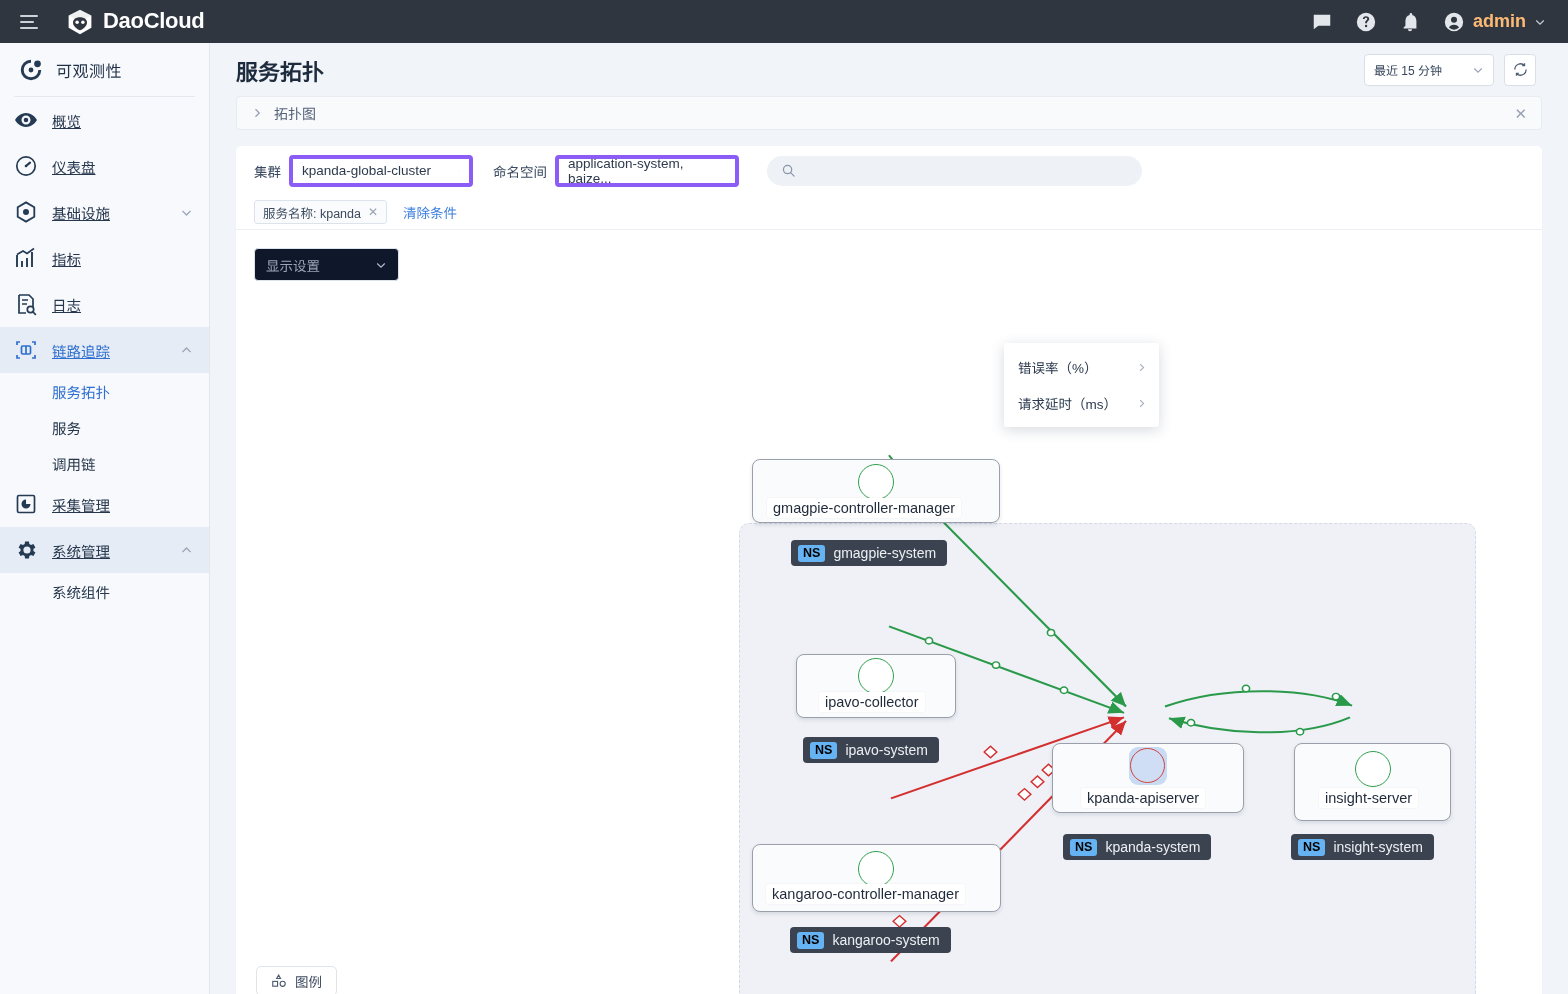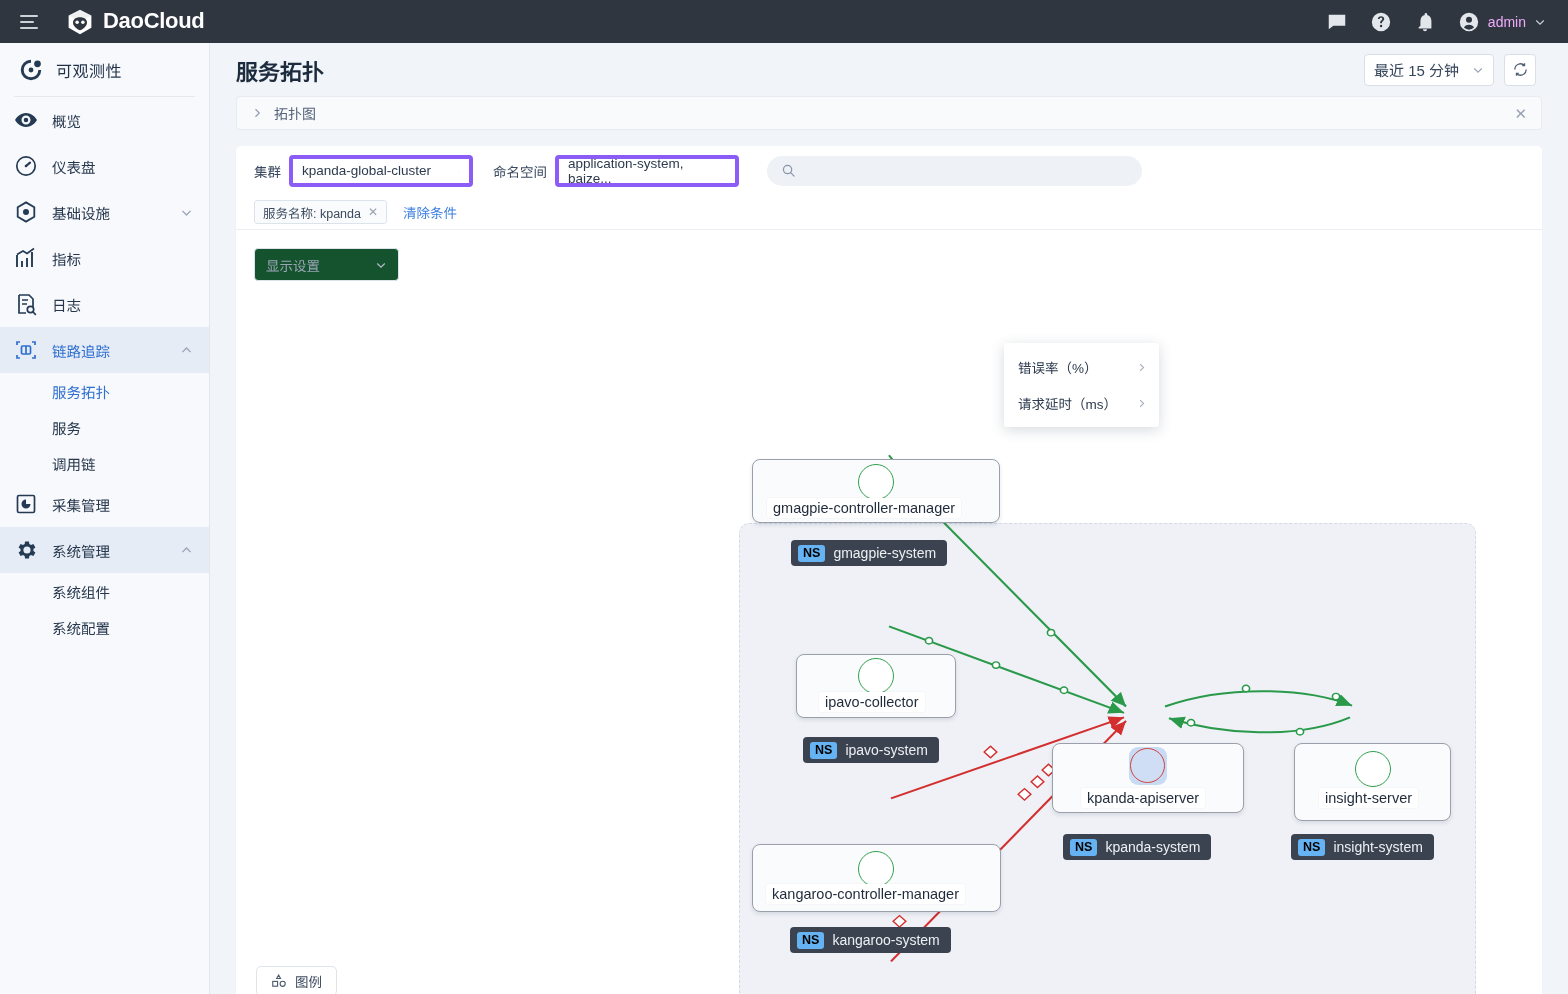--- a/index.html
+++ b/index.html
@@ -22,55 +22,55 @@
     flex-direction: column; justify-content: space-between; cursor: pointer; }
   .hamburger i { display: block; height: 2px; background: #cfd3d8; border-radius: 1px; }
   .hamburger i:nth-child(2) { width: 14px; }
   .hamburger i:nth-child(3) { width: 18px; }
   .brand { display: flex; gap: 9px; margin-left: 28px; }
   .brand-logo { width: 28px; height: 28px; }
   .brand-name { font-size: 22px; font-weight: bold; letter-spacing: -.3px; color: #ffffff; }
   .topbar-right { margin-left: auto; display: flex; align-items: center; gap: 22px; margin-right: 22px; }
   .ticon { width: 22px; height: 22px; color: #e3e6ea; cursor: pointer; display: block; }
   .user-box { display: flex; align-items: center; gap: 8px; cursor: pointer; }
-  .user-name { font-size: 14px; color: #f0abfc; }
+  .user-name { font-size: 18px; color: #fdba74; font-weight: bold; }
   .caret { width: 12px; height: 12px; color: #c9ced4; }
 
   
   .sidebar {
     position: absolute; left: 0; top: 43px; width: 210px; height: 951px;
     background: #f7f9fc; border-right: 1px solid #e3e8ef;
   }
   .side-header { height: 53px; display: flex; align-items: center; gap: 12px; padding-left: 18px; }
   .side-header .obs-icon { width: 26px; height: 26px; color: #243b53; }
   .side-header .obs-title { font-size: 16px; color: #1f3048; font-weight: 500; letter-spacing: .5px; }
   .side-divider { height: 1px; background: #e4e9f0; margin: 0 14px; }
 
   .nav-item {
     display: flex; align-items: center; height: 46px; padding-left: 14px; cursor: pointer;
-    color: #27374d; font-size: 14.5px; position: relative;
+    color: #27374d; font-size: 14.5px; position: relative; text-decoration: underline;
   }
   .nav-item .nic { width: 24px; height: 24px; margin-right: 14px; flex: none; color: #243b53; }
   .nav-item.active { background: #e5ecf6; color: #2f6fd0; }
   .nav-item.active .nic { color: #2f6fd0; }
   .nav-item .exp { position: absolute; right: 16px; width: 13px; height: 13px; color: #9aa6b6; }
   .sub-item {
     display: flex; align-items: center; height: 36px; padding-left: 52px; cursor: pointer;
     color: #27374d; font-size: 14.5px;
   }
   .sub-item.active { color: #2f6fd0; }
 
   
   .main { position: absolute; left: 210px; top: 43px; width: 1358px; height: 951px; background: #f1f4f8; }
   .page-head { height: 53px; display: flex; align-items: center; padding: 0 32px 0 26px; }
   .page-title { font-size: 22px; color: #1c2b3d; font-weight: bold; }
   .page-head-right { margin-left: auto; display: flex; align-items: center; gap: 10px; }
   .time-select {
     width: 130px; height: 32px; background: #fff; border: 1px solid #d9dfe7; border-radius: 4px;
-    display: flex; align-items: center; padding: 0 9px; font-size: 15px; color: #36465c; cursor: pointer;
+    display: flex; align-items: center; padding: 0 9px; font-size: 12px; color: #36465c; cursor: pointer;
   }
   .time-select .caret2 { margin-left: auto; width: 12px; height: 12px; color: #9aa6b6; }
   .refresh-btn {
     width: 32px; height: 32px; background: #fff; border: 1px solid #d9dfe7; border-radius: 4px;
     display: flex; align-items: center; justify-content: center; cursor: pointer; color: #4d5c70;
   }
 
   .tabstrip {
     margin: 0 26px; height: 34px; background: #f8fafc; border: 1px solid #e7ecf2; border-radius: 4px;
     display: flex; align-items: center; padding: 0 14px; color: #55637a; font-size: 14px;
@@ -121,21 +121,21 @@
   .dd-item {
     height: 36px; display: flex; align-items: center; padding: 0 12px 0 14px;
     font-size: 13.5px; color: #2b3a4e; cursor: pointer;
   }
   .dd-item .arr { margin-left: auto; width: 11px; height: 11px; color: #a6b0bd; }
 
   
   .graph-area { position: absolute; left: 0; top: 84px; right: 0; bottom: 0; background: #fff; }
   .display-settings {
     position: absolute; left: 18px; top: 18px; width: 145px; height: 33px;
-    border: 1px solid #dde3ea; border-radius: 4px; background: #14532d;
+    border: 1px solid #dde3ea; border-radius: 4px; background: #0f172a;
     display: flex; align-items: center; padding: 0 11px; font-size: 13.5px; color: #9aa6b6; cursor: pointer;
   }
   .display-settings .caret2 { margin-left: auto; width: 12px; height: 12px; color: #b3bcc8; }
   .legend-btn {
     position: absolute; left: 20px; bottom: 15px; height: 30px; padding: 0 14px;
     border: 1px solid #dfe4eb; border-radius: 5px; background: #fff;
     display: flex; align-items: center; gap: 8px; font-size: 13.5px; color: #3b4a60; cursor: pointer;
   }
   .legend-btn svg { width: 16px; height: 16px; color: #4b5a70; }
 
@@ -307,23 +307,20 @@
       <svg class="nic" viewBox="0 0 24 24" fill="currentColor">
         <path d="M19.4 13a7.6 7.6 0 000-2l2-1.6-2-3.4-2.4 1a7.6 7.6 0 00-1.7-1L15 3.4H11l-.3 2.6a7.6 7.6 0 00-1.7 1l-2.4-1-2 3.4L6.6 11a7.6 7.6 0 000 2l-2 1.6 2 3.4 2.4-1c.5.4 1.1.8 1.7 1l.3 2.6h4l.3-2.6c.6-.2 1.2-.6 1.7-1l2.4 1 2-3.4zM13 15.6a3.6 3.6 0 110-7.2 3.6 3.6 0 010 7.2z"></path>
       </svg>
       <span>系统管理</span>
       <svg class="exp" viewBox="0 0 16 16" fill="none" stroke="currentColor" stroke-width="1.7">
         <path d="M3 10l5-5 5 5"></path>
       </svg>
     </div>
     <div class="sub-item">
       <span>系统组件</span>
-    </div>
-    <div class="sub-item">
-      <span>系统配置</span>
     </div>
   </div>
 
   <div class="main">
 
     <div class="page-head">
       <div class="page-title">服务拓扑</div>
       <div class="page-head-right">
         <div class="time-select">
           <span>最近 15 分钟</span>

